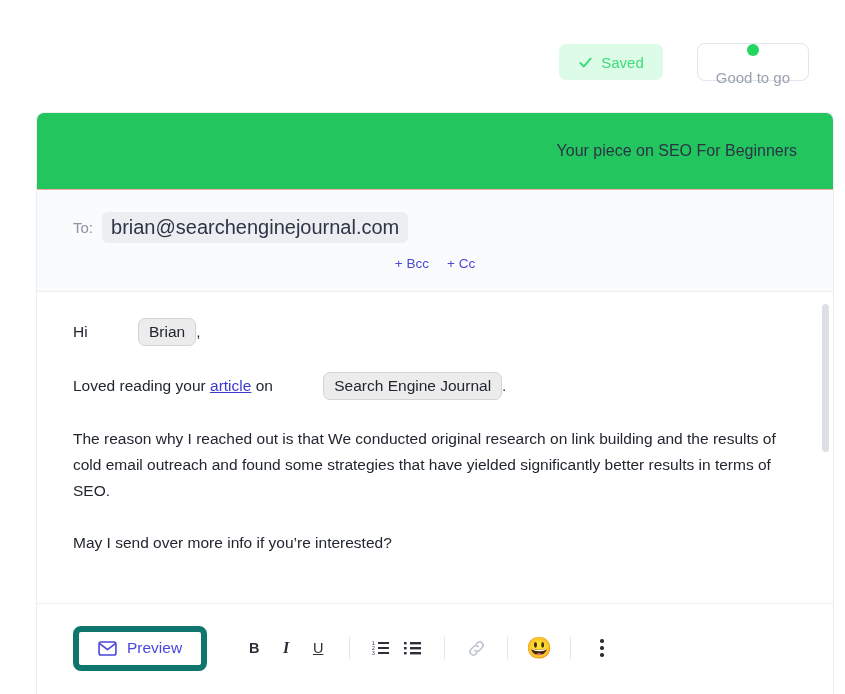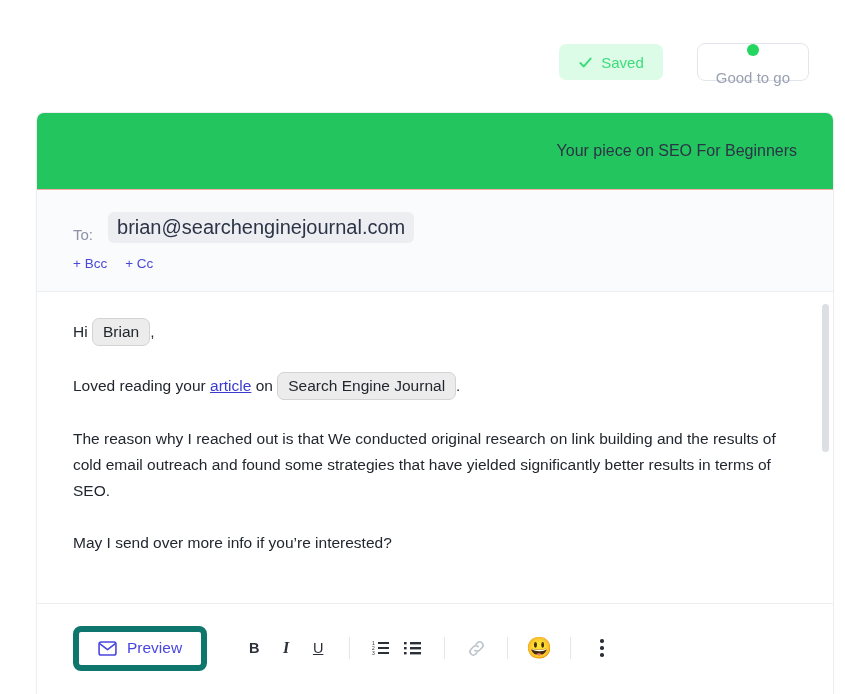--- a/index.html
+++ b/index.html
@@ -99,38 +99,39 @@
     font-size: 16px;
     color: #2c3446;
   }
   .recipients {
     background: #fafbfd;
     padding: 22px 36px 20px 36px;
     border-bottom: 1px solid #eceef2;
   }
   .to-line {
     display: flex;
-    align-items: flex-end;
-    gap: 15px;
+    align-items: center;
+    gap: 9px;
   }
   .to-label {
     font-size: 15px;
     color: #8b93a4;
   }
   .to-chip {
     background: #eceef2;
     border-radius: 6px;
     padding: 4px 9px;
     font-size: 20px;
     color: #2c3446;
   }
   .cc-row {
     margin-top: 13px;
     display: flex;
     gap: 18px;
+    justify-content: center;
   }
   .cc-link {
     font-size: 13.5px;
     color: #4a48d6;
     cursor: pointer;
   }
   
   .body-wrap {
     position: relative;
     height: 312px;
@@ -149,20 +150,21 @@
   .tag-chip {
     display: inline-block;
     background: #ececec;
     border: 1px solid #d3d3d3;
     border-radius: 7px;
     padding: 2px 10px;
     font-size: 15.5px;
     line-height: 22px;
     color: #22272f;
     vertical-align: baseline;
+    margin-left: 46px;
   }
   .inline-link {
     color: #3a3ad0;
     text-decoration: underline;
   }
   .scrollbar-track {
     position: absolute;
     right: 4px; top: 8px;
     width: 7px;
     height: 296px;

